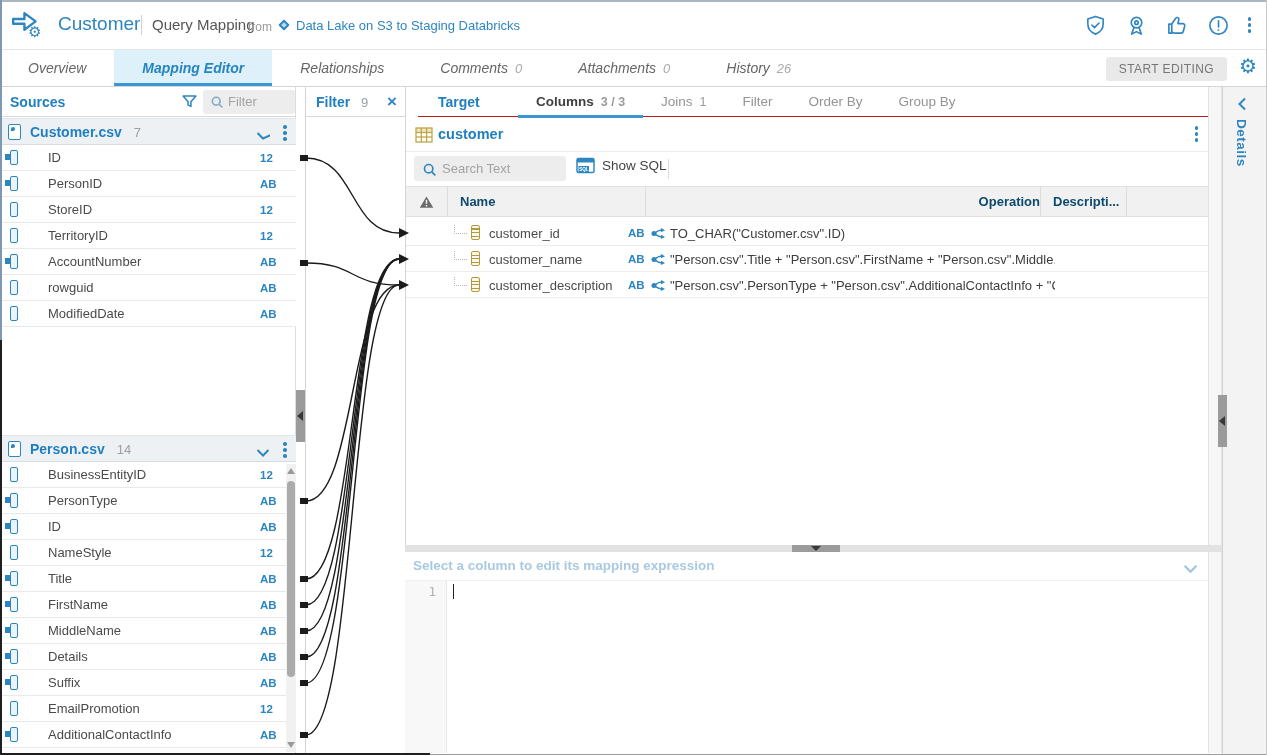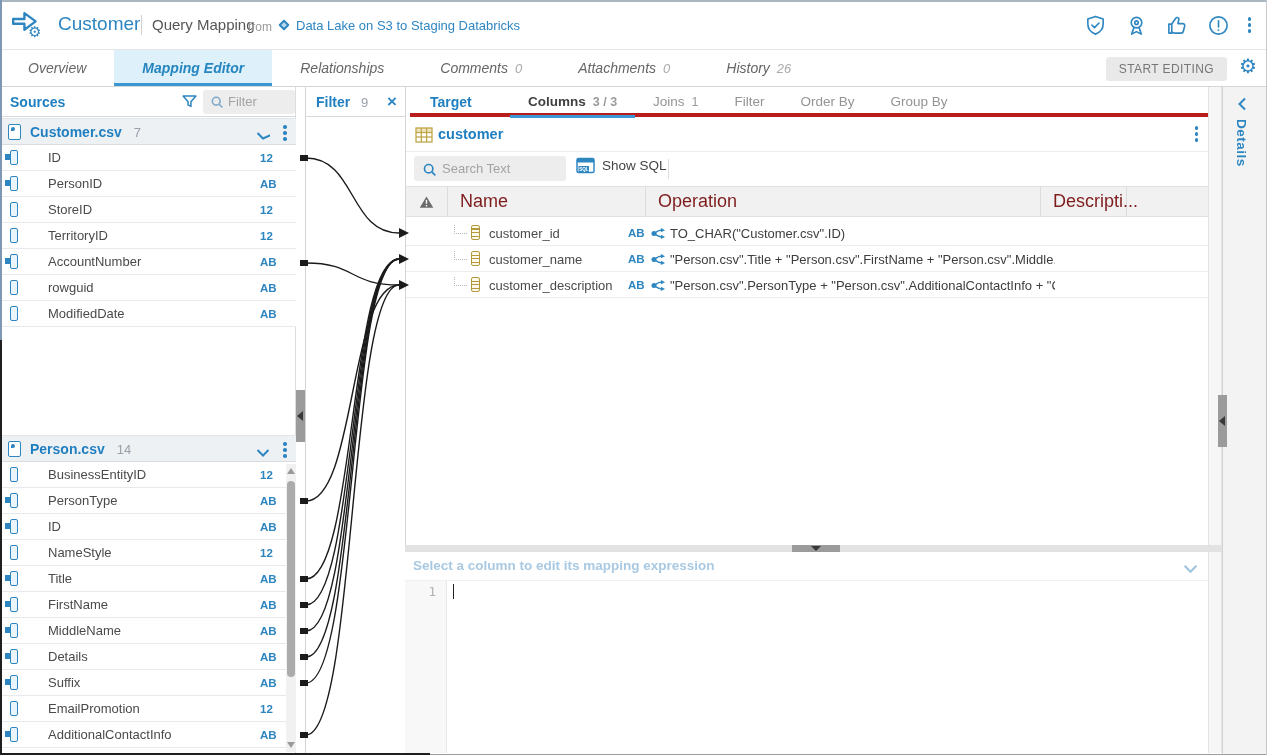--- a/index.html
+++ b/index.html
@@ -74,21 +74,21 @@
   
   #links-panel { position:absolute; left:305px; top:87px; width:100px; height:668px; background:#fff; border-left:1px solid #d5d5d5; }
   #links-header { position:absolute; left:0; top:0; width:100%; height:30px; border-bottom:1px solid #d8d8d8; }
   #links-title { position:absolute; left:10px; top:7px; font-size:14px; font-weight:bold; color:#1f7fc0; }
   #links-count { position:absolute; left:55px; top:8px; font-size:13px; color:#99a1a9; }
   #links-close { position:absolute; right:8px; top:5px; font-size:17px; font-weight:bold; color:#2e86c1; cursor:pointer; line-height:20px; }
   #links-svg { position:absolute; left:296px; top:87px; width:116px; height:668px; z-index:5; pointer-events:none; }
 
   
   #target-panel { position:absolute; left:405px; top:87px; width:803px; height:668px; background:#fff; border-left:1px solid #d5d5d5; }
-  #target-header { position:absolute; left:4px; top:0; width:100%; height:30px; border-bottom:4px solid #b91c1c; }
+  #target-header { position:absolute; left:12px; top:0; width:100%; height:30px; border-bottom:1px solid #b91c1c; }
   #target-title { position:absolute; left:20px; top:7px; font-size:14px; font-weight:bold; color:#1f7fc0; }
   #target-tabs { position:absolute; left:100px; top:0; display:flex; height:30px; }
   .t-tab { position:relative; padding:0 18px; line-height:30px; font-size:13.5px; color:#949494; cursor:pointer; white-space:nowrap; }
   .t-tab .cnt { margin-left:7px; font-size:12.5px; color:#9a9a9a; }
   .t-tab.active { color:#3f3f3f; font-weight:bold; }
   .t-tab.active::after { content:""; position:absolute; left:0; right:0; bottom:-1px; height:3px; background:#3b97d3; }
 
   #customer-bar { position:absolute; left:0; top:31px; width:100%; height:34px; border-bottom:1px solid #ececec; }
   #customer-bar .tbl-icon { position:absolute; left:9px; top:9px; }
   #customer-name { position:absolute; left:32px; top:8px; font-size:14.5px; font-weight:bold; color:#1f7fc0; }
@@ -97,24 +97,24 @@
   #target-toolbar { position:absolute; left:0; top:65px; width:100%; height:34px; }
   #target-search { position:absolute; left:8px; top:4px; width:152px; height:25px; background:#ededed; border-radius:3px; }
   #target-search svg { position:absolute; left:8px; top:6px; }
   #target-search input { position:absolute; left:28px; top:1px; width:116px; height:22px; border:none; background:transparent; outline:none; font-size:13px; color:#555; font-family:"Liberation Sans",sans-serif; }
   #target-search input::placeholder { color:#a3a3a3; }
   #show-sql { position:absolute; left:170px; top:5px; display:flex; align-items:center; gap:7px; cursor:pointer; }
   #show-sql span { font-size:13.5px; color:#444; }
   #toolbar-divider { position:absolute; left:262px; top:7px; width:1px; height:20px; background:#ddd; }
 
   #grid-header { position:absolute; left:0; top:99px; width:100%; height:31px; background:#f1f1f2; border-top:1px solid #e0e0e0; border-bottom:1px solid #e0e0e0; display:flex; }
-  .gh-cell { border-right:1px solid #dcdcdc; line-height:29px; font-size:18px; font-weight:normal; color:#7f1d1d; padding-left:12px; }
+  .gh-cell { border-right:1px solid #dcdcdc; line-height:29px; font-size:13px; font-weight:bold; color:#0c4a6e; padding-left:12px; }
   .gh-warn { width:42px; display:flex; align-items:center; justify-content:center; padding:0; }
   .gh-name { width:198px; }
-  .gh-op { width:395px; }
+  .gh-op { width:395px;text-align:right; }
   .gh-desc { width:86px; }
   .gh-rest { flex:1; border-right:none; }
 
   #grid-rows { position:absolute; left:0; top:133px; width:100%; }
   .g-row { position:relative; height:26px; border-bottom:1px solid #ededed; }
   .g-row .tree-dots { position:absolute; left:48px; top:13px; width:13px; border-top:1px dotted #b8b8b8; }
   .g-row .tree-dots::before { content:""; position:absolute; left:0; top:-9px; height:9px; border-left:1px dotted #b8b8b8; }
   .col-icon-gold { position:absolute; left:65px; top:5px; width:9px; height:15px; border:1.5px solid #b29a3d; border-radius:2px;
     background:repeating-linear-gradient(to bottom,#fdf9ec 0 2.5px,#b29a3d 2.5px 3.7px); }
   .g-row .g-name { position:absolute; left:83px; top:6px; font-size:13px; color:#4a4a4a; }

